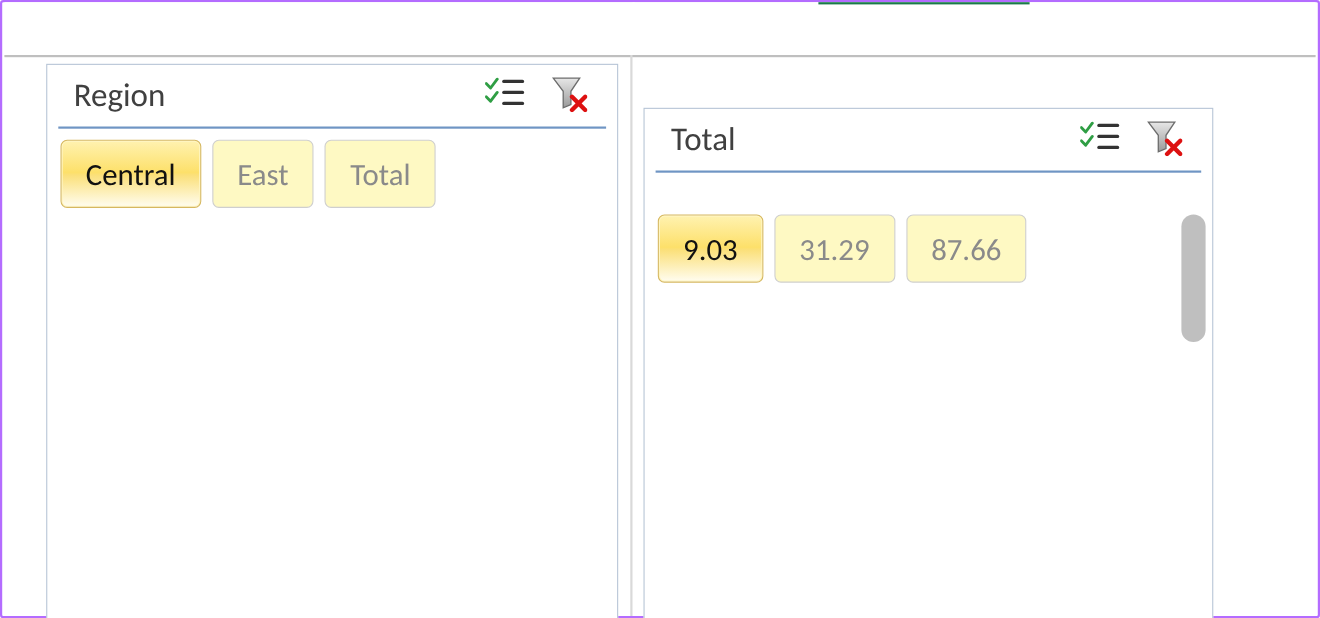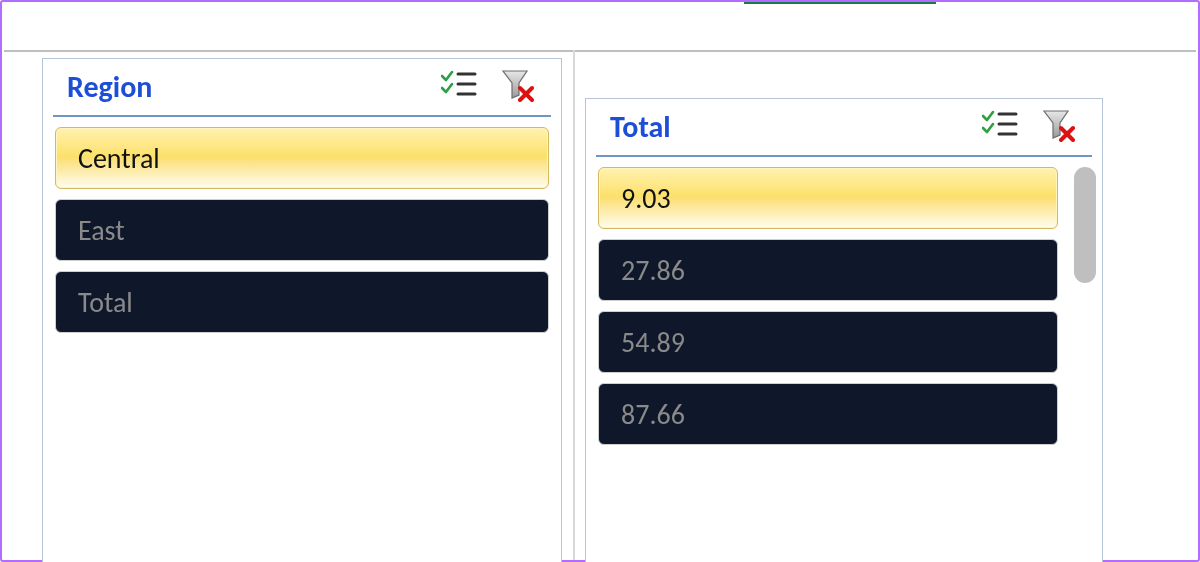--- a/index.html
+++ b/index.html
@@ -70,22 +70,22 @@
   }
 
   .slicer-header {
     display: flex;
     align-items: center;
     padding: 6px 14px 10px 14px;
     border-bottom: 2px solid #6f95c4;
     margin: 0 10px;
   }
   .slicer-title {
-    font-weight: 700;
-    color: #1d4ed8;
+    font-weight: 400;
+    color: #404040;
     font-size: 30px;
     flex: 1 1 auto;
     line-height: 1;
     padding-top: 4px;
   }
   .hdr-icons {
     display: flex;
     align-items: center;
     gap: 18px;
   }
@@ -93,30 +93,30 @@
     width: 40px; height: 40px;
     display: flex; align-items: center; justify-content: center;
   }
 
   .items-wrap {
     position: relative;
     padding: 10px 12px 0 12px;
   }
   .items {
     display: flex;
-    flex-direction: column;
+    flex-direction: row;
     gap: 10px;
   }
 
   .item {
     box-sizing: border-box;
     height: 62px;
     border: 1px solid #cfcfcf;
     border-radius: 6px;
-    background: #0f172a;
+    background: #fef9c3;
     display: flex;
     align-items: center;
     padding: 0 22px;
     font-size: 28px;
     color: #8a8a8a;
   }
   .item.selected {
     background: linear-gradient(#fff2b0, #fde06a 48%, #fbe07a 52%, #fffdf0);
     border-color: #d6b860;
     color: #111;
@@ -125,21 +125,21 @@
 
   .scroll-thumb {
     position: absolute;
     right: 6px;
     top: 10px;
     width: 22px;
     height: 116px;
     background: #bfbfbf;
     border-radius: 11px;
   }
-  .total .items-wrap { padding-right: 44px; }
+  .total .items-wrap { padding-right: 44px; margin-top: 28px; }
 
   svg { display:block; }
 </style>
 </head>
 <body>
 
 <div class="frame">
 
   <div class="topstrip">
     <div class="strip-divider"></div>
@@ -230,24 +230,21 @@
         </div>
       </div>
     </div>
     <div class="items-wrap">
       <div class="scroll-thumb"></div>
       <div class="items">
         <div class="item selected">
           <span>9.03</span>
         </div>
         <div class="item">
-          <span>27.86</span>
-        </div>
-        <div class="item">
-          <span>54.89</span>
+          <span>31.29</span>
         </div>
         <div class="item">
           <span>87.66</span>
         </div>
       </div>
     </div>
   </div>
 
 </div>
 

